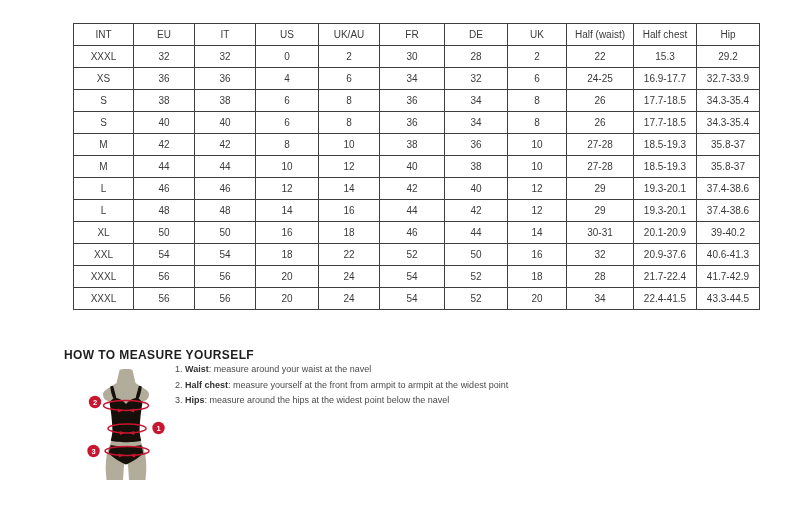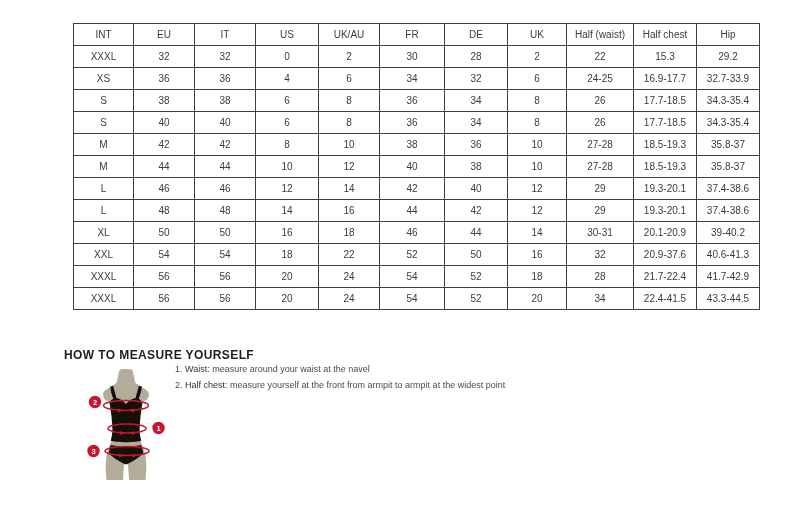--- a/index.html
+++ b/index.html
@@ -24,21 +24,21 @@
   .size-table th:nth-child(10){width:62px}
   .size-table th:nth-child(11){width:62px}
   
   .measure-heading{position:absolute;left:64px;top:348px;margin:0;
       font-size:12px;font-weight:700;letter-spacing:.4px;color:#1e1e1e;}
   .figure-wrap{position:absolute;left:80px;top:368px;width:95px;height:124px;}
   .measure-list{position:absolute;left:175px;top:365px;margin:0;padding:0;
       list-style:none;}
   .measure-list li{margin:0 0 6px 0;font-size:9px;line-height:9.5px;color:#4b4b4b;}
   .measure-list .item-num{color:#4b4b4b;}
-  .measure-list .item-label{font-weight:400;color:#333;}
+  .measure-list .item-label{font-weight:700;color:#333;}
 </style>
 </head>
 <body>
 
 <div class="page">
 
   <table class="size-table">
       <thead>
         <tr>
           <th>INT</th>
@@ -293,15 +293,16 @@
       <g>
         <circle cx="13.5" cy="83" r="6.2" fill="#c81530"></circle>
         <text x="13.5" y="85.8" text-anchor="middle" font-size="7.5" font-weight="bold" fill="#ffffff" font-family="Liberation Sans, sans-serif">3</text>
       </g>
     </svg>
   </div>
 
   <ol class="measure-list">
       <li><span class="item-num">1. </span><span class="item-label">Waist</span><span>: measure around your waist at the navel</span></li>
       <li><span class="item-num">2. </span><span class="item-label">Half chest</span><span>: measure yourself at the front from armpit to armpit at the widest point</span></li>
+      <li><span class="item-num">3. </span><span class="item-label">Hips</span><span>: measure around the hips at the widest point below the navel</span></li>
     </ol>
 
 </div>
 
 </body></html>

